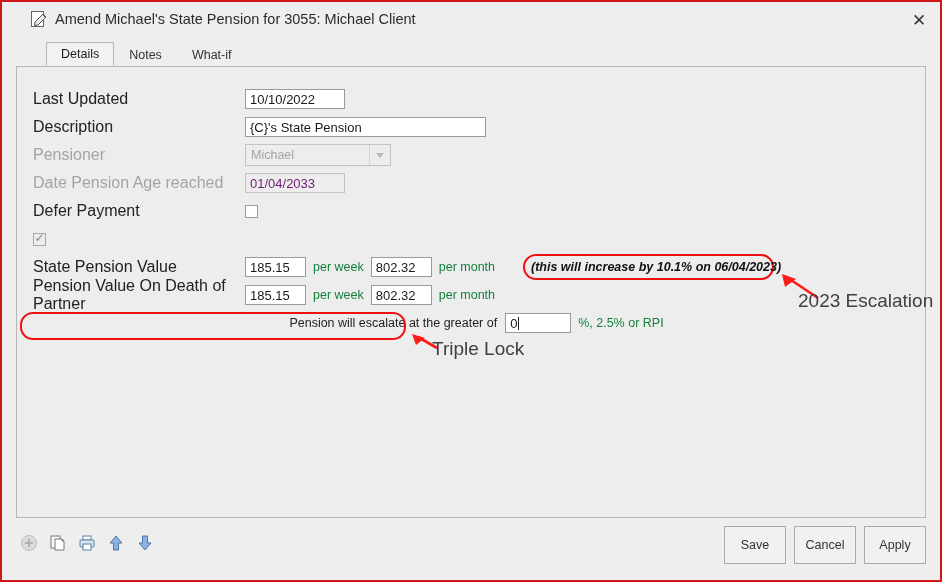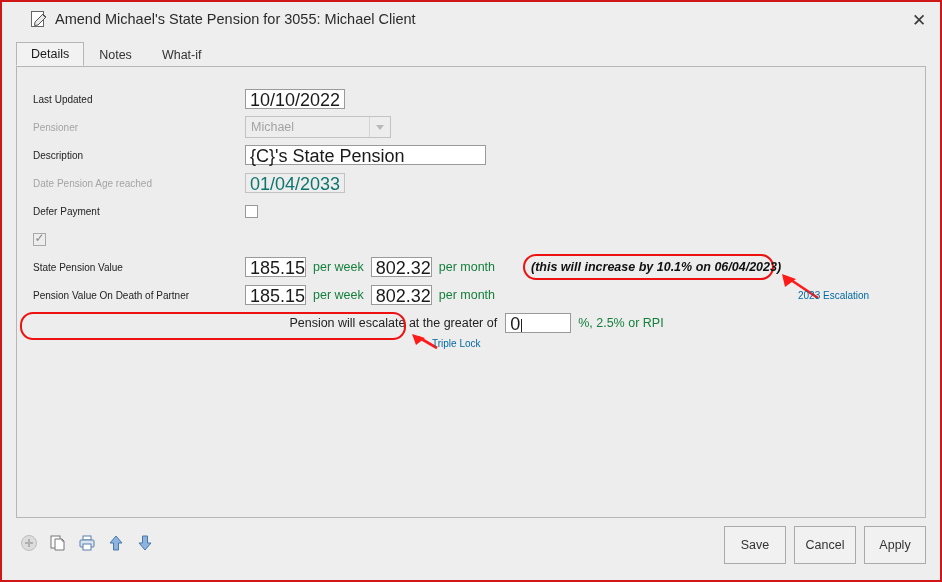--- a/index.html
+++ b/index.html
@@ -51,54 +51,55 @@
     border-bottom:none;
     background:transparent;
     cursor:pointer;
     position:relative;
   }
   .tab.active{
     background:#f2f2f2;
     border:1px solid #b6b6b6;
     border-bottom:1px solid #f2f2f2;
     color:#1a1a1a;
+    margin-left:30px;
   }
   
   .panel{
     position:absolute;left:14px;right:14px;top:64px;height:452px;
     background:#ededed;
     border:1px solid #b6b6b6;
     box-sizing:border-box;
   }
   .form{
     position:absolute;left:0;top:0;right:0;bottom:0;
     padding:18px 0 0 0;
   }
   .row{
     display:flex;align-items:center;
     height:28px;
     padding-left:16px;
     position:relative;
   }
   .lbl{
     width:212px;flex:0 0 auto;
-    font-size:10px;color:#222;
+    font-size:16px;color:#222;
   }
   .lbl.disabled{color:#a4a4a4;}
   .inp{
     border:1px solid #9a9a9a;
     background:#ffffff;
     height:20px;line-height:20px;
     padding:0 4px;
-    font-size:18px;color:#1a1a1a;
+    font-size:13px;color:#1a1a1a;
     box-sizing:border-box;
     font-family:"Liberation Sans", sans-serif;
   }
   .inp.disabled{
-    background:#ededed;border:1px solid #c3c3c3;color:#0f766e;
+    background:#ededed;border:1px solid #c3c3c3;color:#701a75;
   }
   .w-date{width:100px;}
   .w-desc{width:241px;}
   .w-money{width:61px;}
   .w-pct{width:66px;position:relative;}
   .combo{
     width:146px;height:22px;
     border:1px solid #c3c3c3;background:#ededed;
     display:flex;align-items:center;
     box-sizing:border-box;
@@ -156,22 +157,22 @@
   
   .anno-box{
     position:absolute;
     border:2px solid #ee1111;
     border-radius:13px;
     box-sizing:border-box;
     pointer-events:none;
   }
   .anno-txt{
     position:absolute;
-    color:#0369a1;
-    font-size:10px;
+    color:#404040;
+    font-size:19px;
     font-family:"Liberation Sans", sans-serif;
     white-space:nowrap;
     pointer-events:none;
   }
   .anno-highlight{
     position:absolute;
     font-size:12.5px;font-weight:bold;color:#111;
     white-space:nowrap;
     font-style:italic;
   }
@@ -208,37 +209,37 @@
 
   <div class="panel">
     <div class="form">
 
       <div class="row">
         <span class="lbl">Last Updated</span>
         <span class="inp w-date">10/10/2022</span>
       </div>
 
       <div class="row">
+        <span class="lbl">Description</span>
+        <span class="inp w-desc">{C}'s State Pension</span>
+      </div>
+
+      <div class="row">
         <span class="lbl disabled">Pensioner</span>
         <span class="combo">
           <span class="combo-text">Michael</span>
           <span class="combo-arrow">
             <svg width="8" height="5" viewBox="0 0 8 5">
                 <path d="M0 0 L8 0 L4 5 Z" fill="#b9b9b9"></path>
               </svg>
           </span>
         </span>
       </div>
 
       <div class="row">
-        <span class="lbl">Description</span>
-        <span class="inp w-desc">{C}'s State Pension</span>
-      </div>
-
-      <div class="row">
         <span class="lbl disabled">Date Pension Age reached</span>
         <span class="inp w-date disabled">01/04/2033</span>
       </div>
 
       <div class="row">
         <span class="lbl">Defer Payment</span>
         <span class="cbx"></span>
       </div>
 
       <div class="row">

